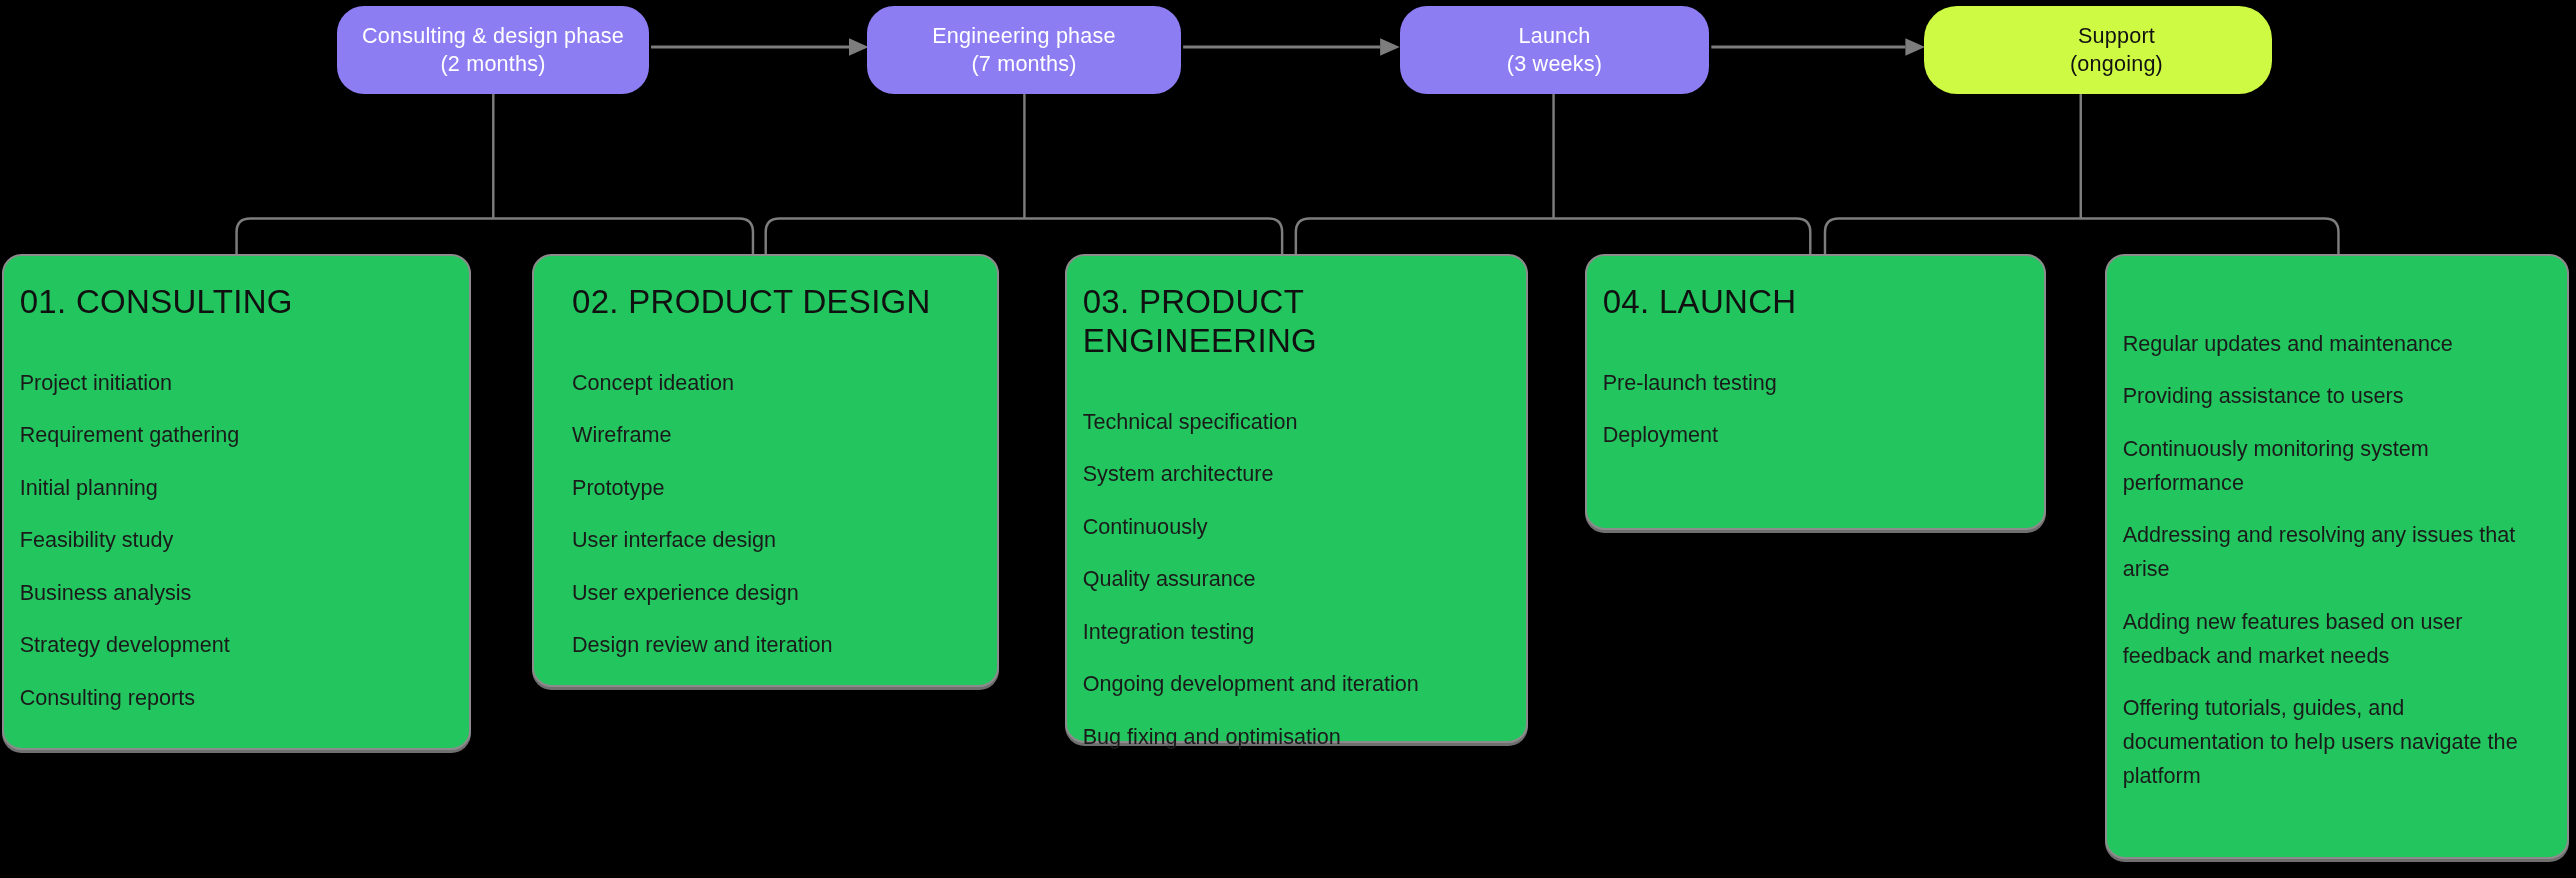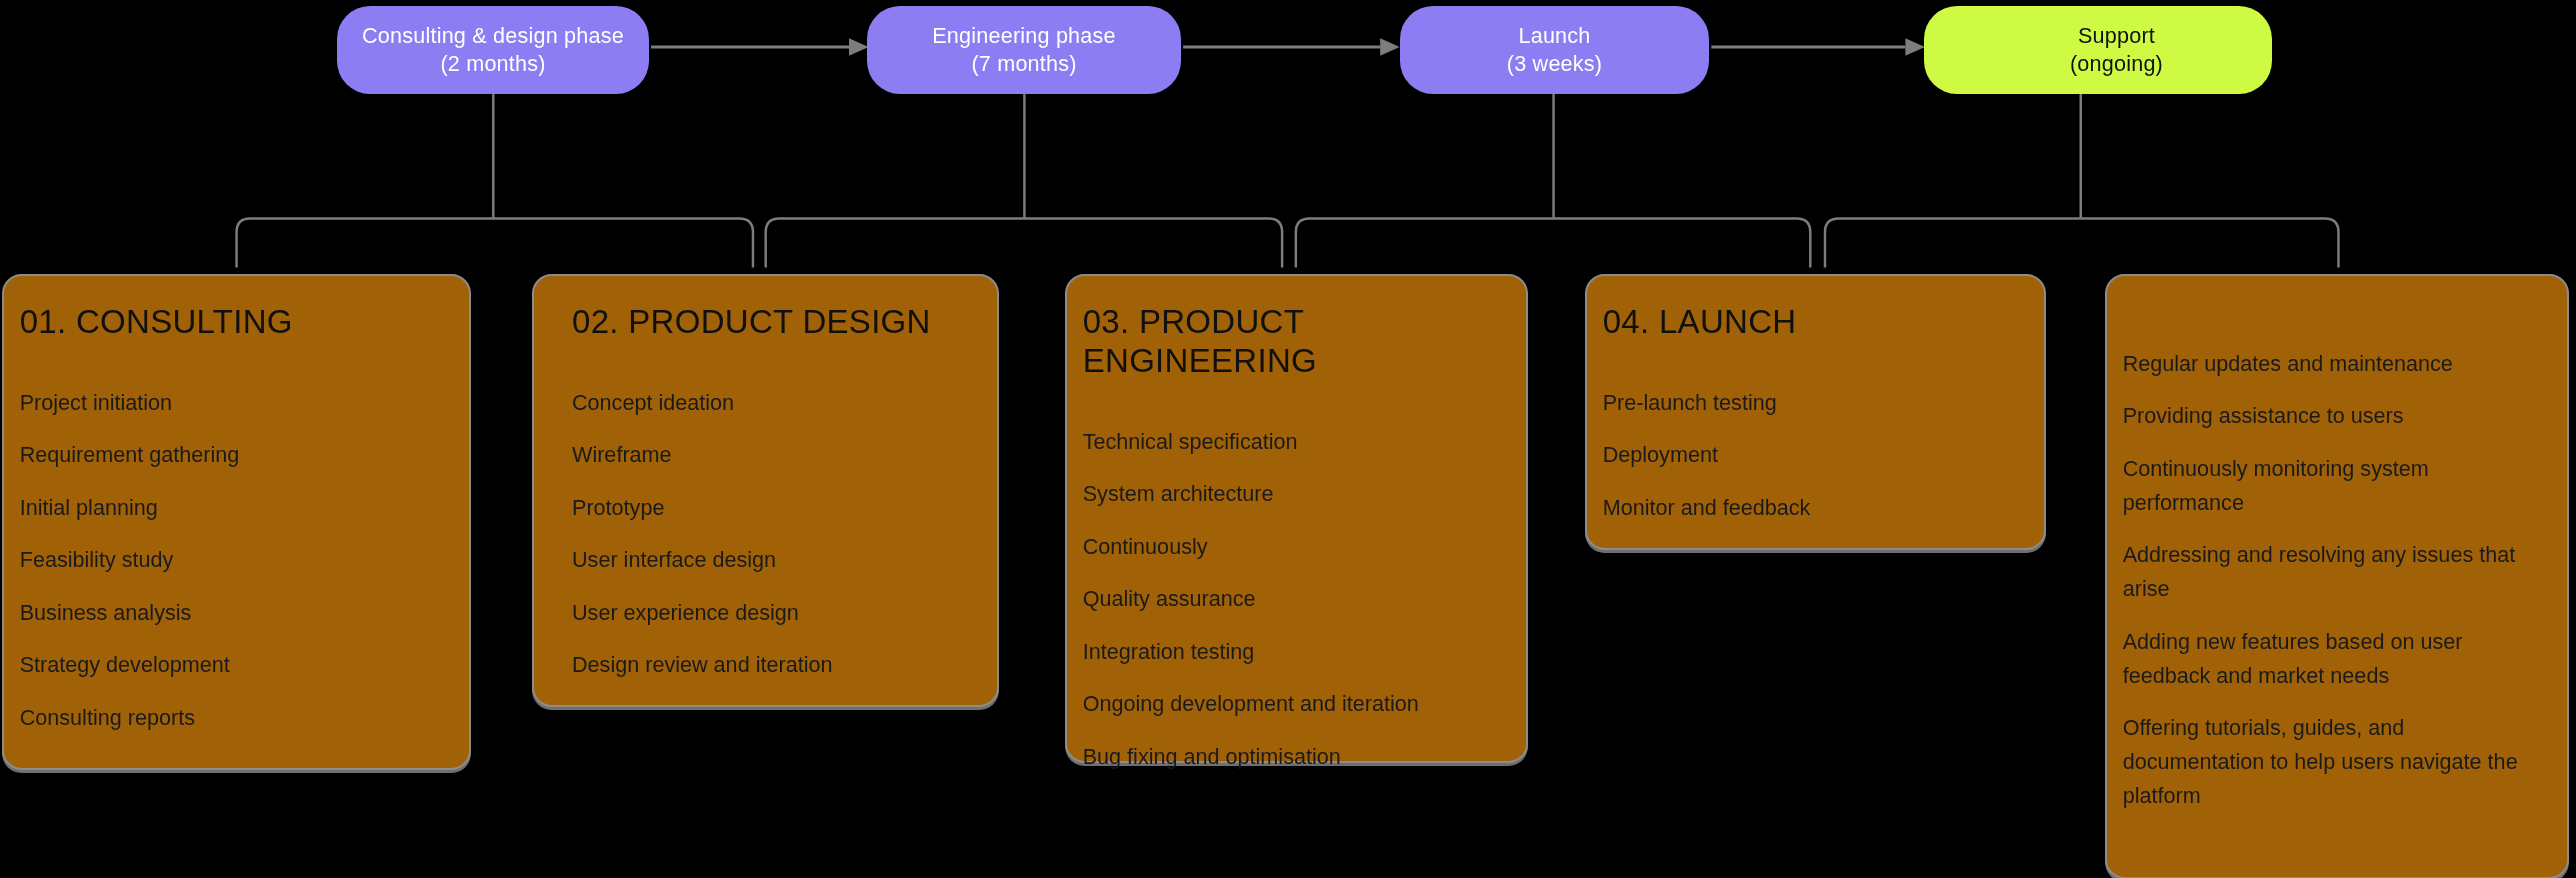--- a/index.html
+++ b/index.html
@@ -8,30 +8,30 @@
     font-family:"Liberation Sans",sans-serif;
   }
   svg.connectors{position:absolute;left:0;top:0;width:2576px;height:878px;display:block;}
 
   
   .pill{
     position:absolute;top:5.9px;height:88px;border-radius:33px;
     display:flex;flex-direction:column;align-items:center;justify-content:center;
     text-align:center;font-size:21.6px;line-height:28px;letter-spacing:0.2px;
   }
-  .pill-purple{background:#8D7DF3;color:#ffffff;}
+  .pill-purple{background:#8D7DF3;color:#ffffff;border-radius:27px;}
   .pill-lime{background:#CFFA43;color:#111111;padding-left:37px;}
   .pill-1{left:337px;width:312px;}
   .pill-2{left:867px;width:314px;}
   .pill-3{left:1400px;width:309px;}
   .pill-4{left:1924px;width:311px;}
 
   
   .card{
-    position:absolute;top:274px;background:#a16207;
+    position:absolute;top:254px;background:#22c55e;
     border:2px solid #8c8c8c;border-radius:19.6px;
     box-shadow:0 2.9px 0 #6f6f6f;
     padding:25.5px 13.7px 0 15.7px;box-sizing:border-box;color:#121212;
   }
   .card-1{left:2px;width:469px;height:496px;}
   .card-2{left:532px;width:467px;height:433px;padding-left:38px;}
   .card-3{left:1065px;width:463px;height:489px;}
   .card-4{left:1585px;width:461px;height:276px;}
   .card-5{left:2105px;width:464px;height:605px;}
   .card-title{
@@ -126,21 +126,20 @@
       <div class="card-item">Ongoing development and iteration</div>
       <div class="card-item">Bug fixing and optimisation</div>
     </div>
   </section>
 
   <section class="card card-4">
     <h2 class="card-title">04. LAUNCH</h2>
     <div class="card-items">
       <div class="card-item">Pre-launch testing</div>
       <div class="card-item">Deployment</div>
-      <div class="card-item">Monitor and feedback</div>
     </div>
   </section>
 
   <section class="card card-5">
     <div class="card-items">
       <div class="card-item">Regular updates and maintenance</div>
       <div class="card-item">Providing assistance to users</div>
       <div class="card-item">Continuously monitoring system
 performance</div>
       <div class="card-item">Addressing and resolving any issues that

